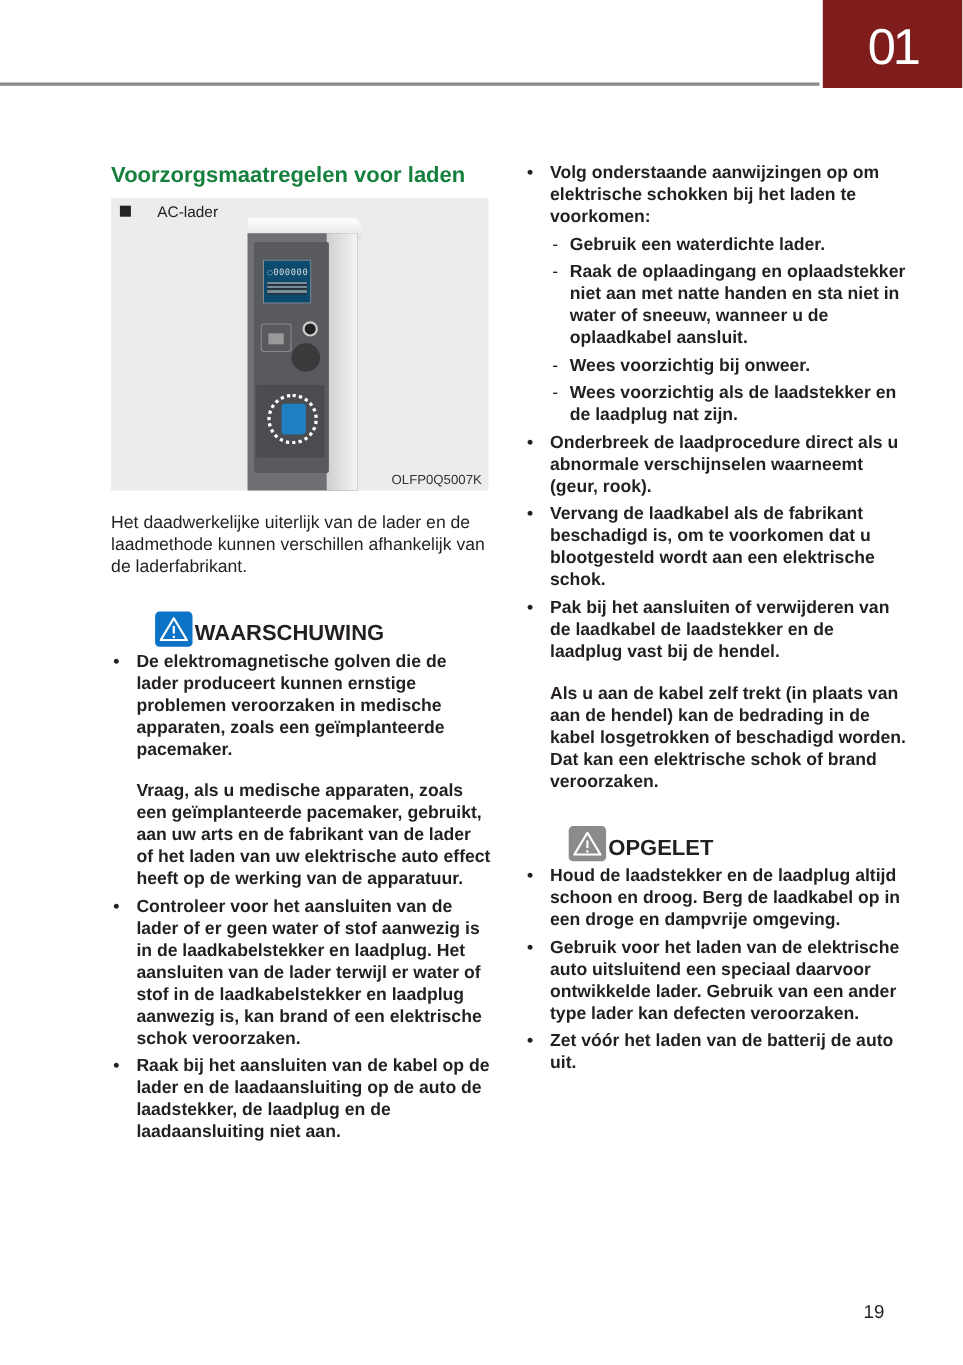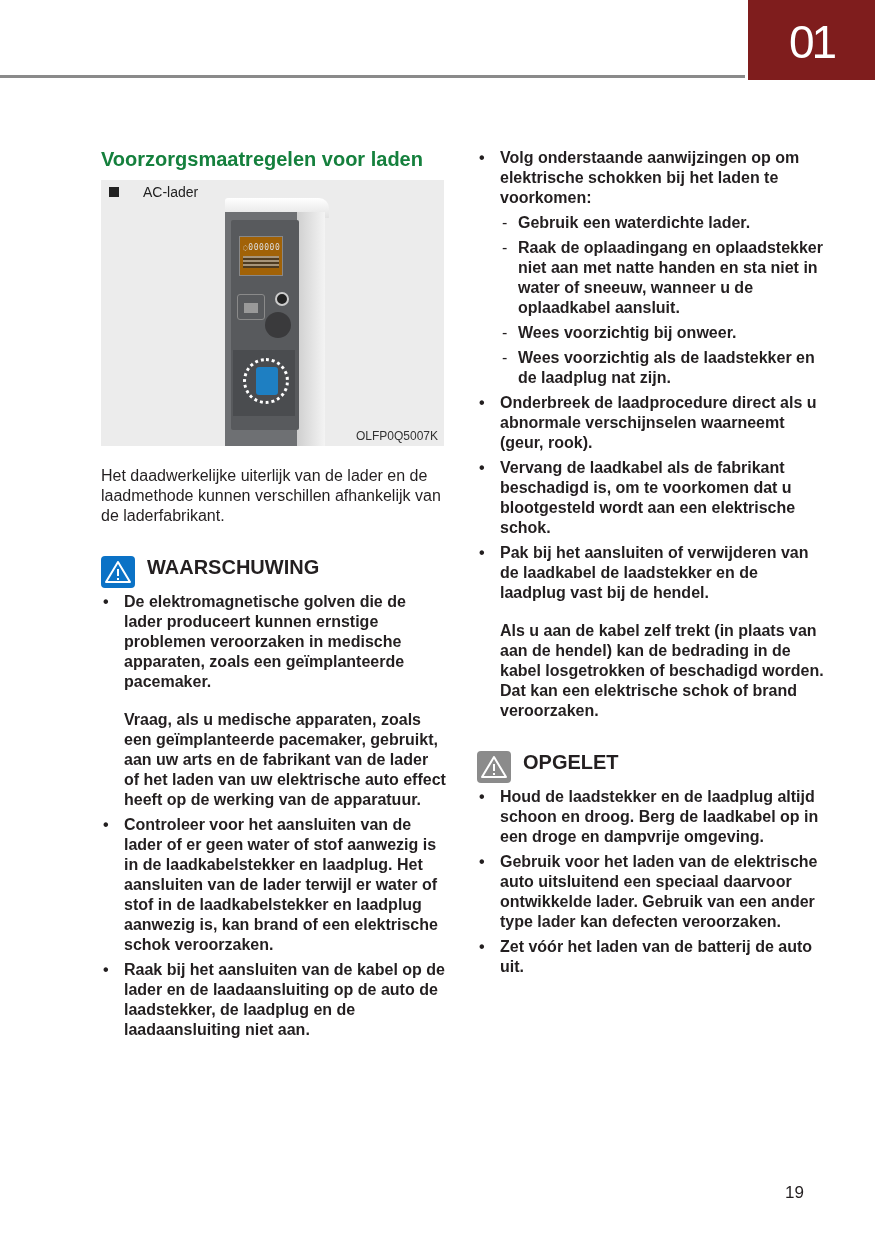--- a/index.html
+++ b/index.html
@@ -19,34 +19,34 @@
   .figure { position: relative; width: 343px; height: 266px; background: #ececec; overflow: hidden; }
   .figure-label { position: absolute; left: 8px; top: 4px; font-size: 14px; color: #222; display: flex; align-items: center; gap: 24px; }
   .figure-label .sq { width: 10px; height: 10px; background: #222; display: inline-block; }
   .figure-code { position: absolute; right: 6px; bottom: 3px; font-size: 12px; color: #333; }
 
   .charger { position: absolute; left: 124px; top: 18px; width: 100px; height: 248px; }
   .ch-top { position: absolute; left: 0; top: 0; width: 104px; height: 20px; background: linear-gradient(#ffffff,#e2e2e2); border-radius: 3px 10px 0 0; }
   .ch-body { position: absolute; left: 0; top: 14px; width: 100px; height: 236px; background: #6e7073; }
   .ch-side { position: absolute; left: 72px; top: 14px; width: 28px; height: 236px; background: linear-gradient(90deg,#cfcfcf,#f4f4f4); }
   .ch-panel { position: absolute; left: 6px; top: 22px; width: 68px; height: 210px; background: #585a5d; border-radius: 2px; }
-  .ch-screen { position: absolute; left: 14px; top: 38px; width: 44px; height: 40px; background: #a16207; border: 1px solid #888; }
+  .ch-screen { position: absolute; left: 14px; top: 38px; width: 44px; height: 40px; background: #0c4a6e; border: 1px solid #888; }
   .ch-screen .digits { color: #ddd; font-family: "DejaVu Sans Mono", monospace; font-size: 8px; padding: 6px 2px 0 3px; letter-spacing: 0.5px; }
   .ch-screen .bars { margin: 4px 3px; height: 12px; background: repeating-linear-gradient(#aaa 0 2px, #2a2a2c 2px 4px); opacity: .7; }
   .ch-card { position: absolute; left: 12px; top: 96px; width: 28px; height: 26px; border: 1px solid #8a8a8a; border-radius: 3px; }
   .ch-card:after { content: ""; position: absolute; left: 6px; top: 8px; width: 14px; height: 10px; background: #999; }
   .ch-btn { position: absolute; left: 50px; top: 94px; width: 14px; height: 14px; border-radius: 50%; background: #222; border: 2px solid #ccc; }
   .ch-knob { position: absolute; left: 40px; top: 114px; width: 26px; height: 26px; border-radius: 50%; background: #3a3a3c; }
   .ch-socket-area { position: absolute; left: 8px; top: 152px; width: 62px; height: 66px; background: #4a4c4f; }
   .ch-socket { position: absolute; left: 18px; top: 160px; width: 46px; height: 46px; border-radius: 50%; border: 3px dotted #fff; }
   .ch-socket:after { content: ""; position: absolute; left: 10px; top: 6px; width: 22px; height: 28px; background: #1e7fc2; border-radius: 3px; }
 
   .body-text { font-size: 16px; line-height: 20px; margin-top: 20px; color: #231f20; }
 
-  .notice-head { display: flex; align-items: flex-start; gap: 12px; margin-top: 30px; margin-bottom: 4px; }
+  .notice-head { display: flex; align-items: flex-end; gap: 2px; margin-top: 30px; margin-bottom: 4px; margin-left: 40px; }
   .notice-icon { width: 34px; height: 32px; border-radius: 4px; display: flex; align-items: center; justify-content: center; }
   .notice-icon.blue { background: #0b72c6; }
   .notice-icon.gray { background: #8b8b8b; }
   .notice-title { font-size: 20px; font-weight: bold; color: #231f20; }
 
   ul.bullets { list-style: none; }
   ul.bullets > li { position: relative; padding-left: 23px; font-weight: bold; font-size: 16px; line-height: 20px; margin-bottom: 5px; }
   ul.bullets > li .dot { position: absolute; left: 2px; top: 0; }
   .para { margin-top: 18px; }
   ul.dashes { list-style: none; margin-top: 5px; }

